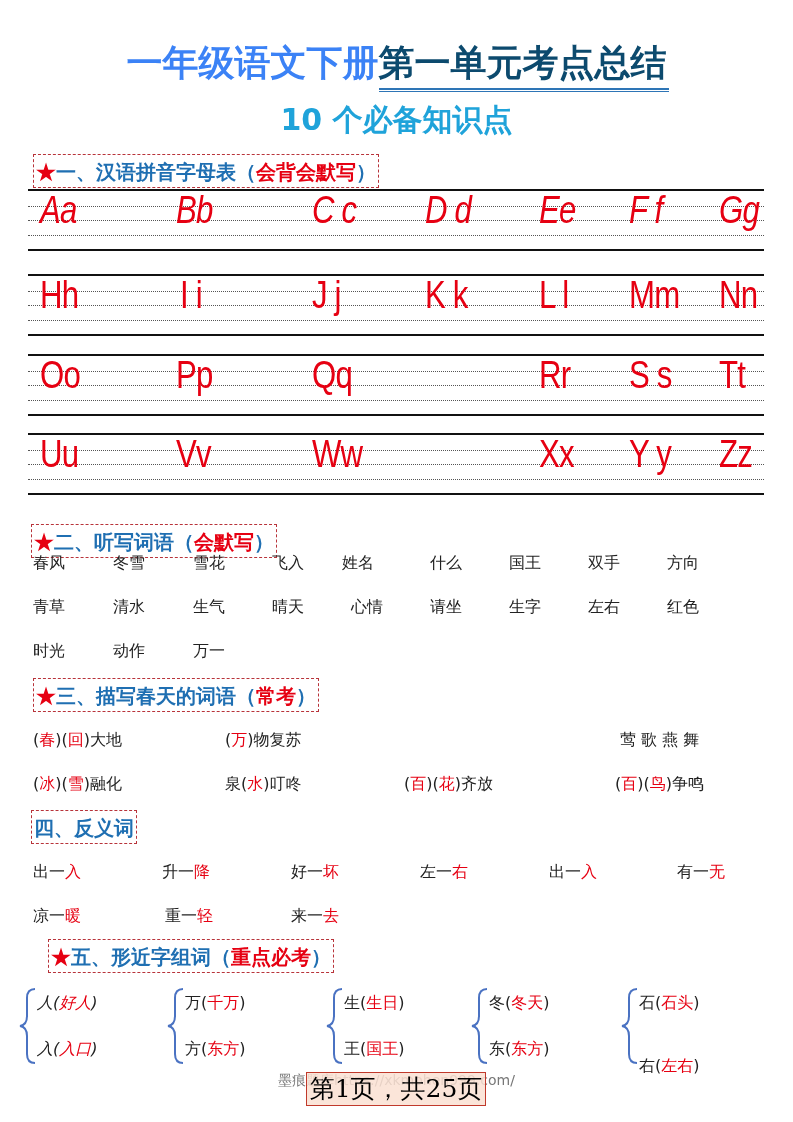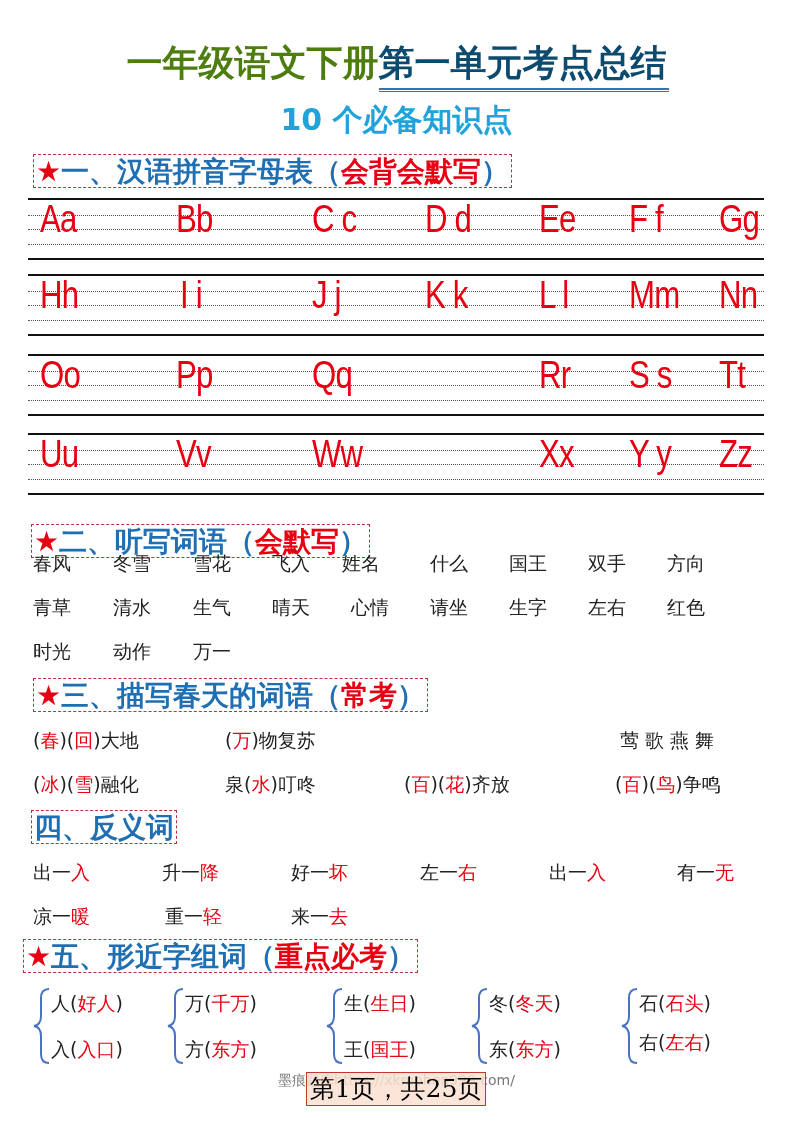--- a/index.html
+++ b/index.html
@@ -7,38 +7,38 @@
     width: 793px; height: 1122px; background: #ffffff; position: relative; overflow: hidden;
     font-family: "DejaVu Sans", "Liberation Sans", sans-serif; color: #222;
   }
   .abs { position: absolute; }
 
   
   .title {
     left: 0; width: 793px; top: 38px; text-align: center;
     font-size: 36px; font-weight: bold; line-height: 50px; white-space: nowrap; letter-spacing: 0px;
   }
-  .title .black { color: #4d7c0f; }
+  .title .black { color: #3b82f6; }
   .title .red {
     color: #0c4a6e; position: relative; display: inline-block;
   }
   .title .red::after {
     content: ""; position: absolute; left: 0; right: -2px; bottom: -4px; height: 4px;
     border-top: 2px solid #2E75B6; border-bottom: 1.5px solid #2E75B6;
     box-sizing: border-box;
   }
   .subtitle {
     left: 0; width: 793px; top: 100px; text-align: center;
     font-size: 30px; color: #1FA3DA; font-weight: bold; line-height: 40px;
   }
 
   
   .sec {
     border: 1.5px dashed #B8333A; padding: 0 2px; line-height: 34px; height: 34px;
-    font-size: 28px; font-weight: bold; color: #1F6FB2; white-space: nowrap; box-sizing: border-box;
+    font-size: 20px; font-weight: bold; color: #1F6FB2; white-space: nowrap; box-sizing: border-box; font-family: Liberation Serif, serif;
   }
   .sec .star { color: #E60012; }
   .sec .note { color: #E60012; }
   .sec .paren { color: #1F6FB2; }
 
   
   .grid-row {
     left: 28px; width: 736px; height: 62px; box-sizing: border-box;
     border-top: 2.5px solid #111; border-bottom: 2.5px solid #111;
   }
@@ -48,21 +48,21 @@
   .grid-row .d1 { top: 15px; }
   .grid-row .d2 { top: 29px; }
   .grid-row .d3 { top: 44px; }
   .letter {
     position: absolute; top: -3px; font-family: "Liberation Sans Narrow", "Liberation Sans", sans-serif;
     font-size: 38px; color: #E60012; line-height: 44px; letter-spacing: -1px;
     transform: scaleX(0.82); transform-origin: left center; white-space: nowrap;
   }
 
   
-  .words { font-size: 19px; color: #222; line-height: 30px; white-space: nowrap; }
+  .words { font-size: 16px; color: #222; line-height: 30px; white-space: nowrap; }
   .words span.w { position: absolute; }
   .r { color: #E60012; }
 
   .footer-wm {
     left: 0; width: 793px; top: 1071px; text-align: center; font-size: 14px; color: #777; line-height: 18px;
   }
   .page-box {
     left: 306px; top: 1072px; width: 180px; height: 34px; box-sizing: border-box;
     border: 1.5px solid #C0392B; background: rgba(250, 225, 210, 0.85);
     font-family: "DejaVu Serif", "Liberation Serif", serif; font-size: 25px; color: #000000;
@@ -74,21 +74,21 @@
 
 <div class="abs title">
   <span class="black">一年级语文下册</span><span class="red">第一单元考点总结</span>
 </div>
 <div class="abs subtitle">10 个必备知识点</div>
 
 <div class="abs sec" style="left:33px; top:154px;">
   <span class="star">★</span><span>一、汉语拼音字母表</span><span class="paren">（</span><span class="note">会背会默写</span><span class="paren">）</span>
 </div>
 
-<div class="abs grid-row" style="top:198px;">
+<div class="abs grid-row" style="top:189px;font-style:italic;">
   <div class="dots d1"></div>
     <div class="dots d2"></div>
     <div class="dots d3"></div>
   <span class="letter" style="left:12px">Aa</span>
   <span class="letter" style="left:148px">Bb</span>
   <span class="letter" style="left:284px">C c</span>
   <span class="letter" style="left:397px">D d</span>
   <span class="letter" style="left:511px">Ee</span>
   <span class="letter" style="left:601px">F f</span>
   <span class="letter" style="left:691px">Gg</span>
@@ -190,25 +190,25 @@
   <span class="w" style="left:420px"><span>左一</span><span class="r">右</span></span>
   <span class="w" style="left:549px"><span>出一</span><span class="r">入</span></span>
   <span class="w" style="left:677px"><span>有一</span><span class="r">无</span></span>
 </div>
 <div class="abs words" style="left:0; top:901px; width:793px; height:30px;">
   <span class="w" style="left:33px"><span>凉一</span><span class="r">暖</span></span>
   <span class="w" style="left:165px"><span>重一</span><span class="r">轻</span></span>
   <span class="w" style="left:291px"><span>来一</span><span class="r">去</span></span>
 </div>
 
-<div class="abs sec" style="left:23px; top:939px;">
+<div class="abs sec" style="left:48px; top:939px;">
   <span class="star">★</span><span>五、形近字组词</span><span class="paren">（</span><span class="note">重点必考</span><span class="paren">）</span>
 </div>
 
-<div class="abs" style="left:32px; top:986px; width:150px; height:80px;">
+<div class="abs" style="left:18px; top:986px; width:150px; height:80px;font-style:italic;">
   <svg class="abs" style="left:0; top:0;" width="20" height="80">
       <path d="M17 3 Q9 3 9 12 L9 30 Q9 39 2 40 Q9 41 9 50 L9 68 Q9 77 17 77" fill="none" stroke="#4A72C2" stroke-width="2"></path>
     </svg>
   <div class="abs words" style="left:19px; top:2px;"><span>人</span><span>(</span><span class="r">好人</span><span>)</span></div>
   <div class="abs words" style="left:19px; top:48px;"><span>入</span><span>(</span><span class="r">入口</span><span>)</span></div>
 </div>
 
 <div class="abs" style="left:166px; top:986px; width:150px; height:80px;">
   <svg class="abs" style="left:0; top:0;" width="20" height="80">
       <path d="M17 3 Q9 3 9 12 L9 30 Q9 39 2 40 Q9 41 9 50 L9 68 Q9 77 17 77" fill="none" stroke="#4A72C2" stroke-width="2"></path>
@@ -231,17 +231,17 @@
     </svg>
   <div class="abs words" style="left:19px; top:2px;"><span>冬</span><span>(</span><span class="r">冬天</span><span>)</span></div>
   <div class="abs words" style="left:19px; top:48px;"><span>东</span><span>(</span><span class="r">东方</span><span>)</span></div>
 </div>
 
 <div class="abs" style="left:620px; top:986px; width:150px; height:80px;">
   <svg class="abs" style="left:0; top:0;" width="20" height="80">
       <path d="M17 3 Q9 3 9 12 L9 30 Q9 39 2 40 Q9 41 9 50 L9 68 Q9 77 17 77" fill="none" stroke="#4A72C2" stroke-width="2"></path>
     </svg>
   <div class="abs words" style="left:19px; top:2px;"><span>石</span><span>(</span><span class="r">石头</span><span>)</span></div>
-  <div class="abs words" style="left:19px; top:41px;"><span>右</span><span>(</span><span class="r">左右</span><span>)</span></div>
+  <div class="abs words" style="left:19px; top:65px;"><span>右</span><span>(</span><span class="r">左右</span><span>)</span></div>
 </div>
 
 <div class="abs footer-wm">墨痕题库https://xkmohen999.com/</div>
 <div class="abs page-box">第1页，共25页</div>
 
 </body></html>

